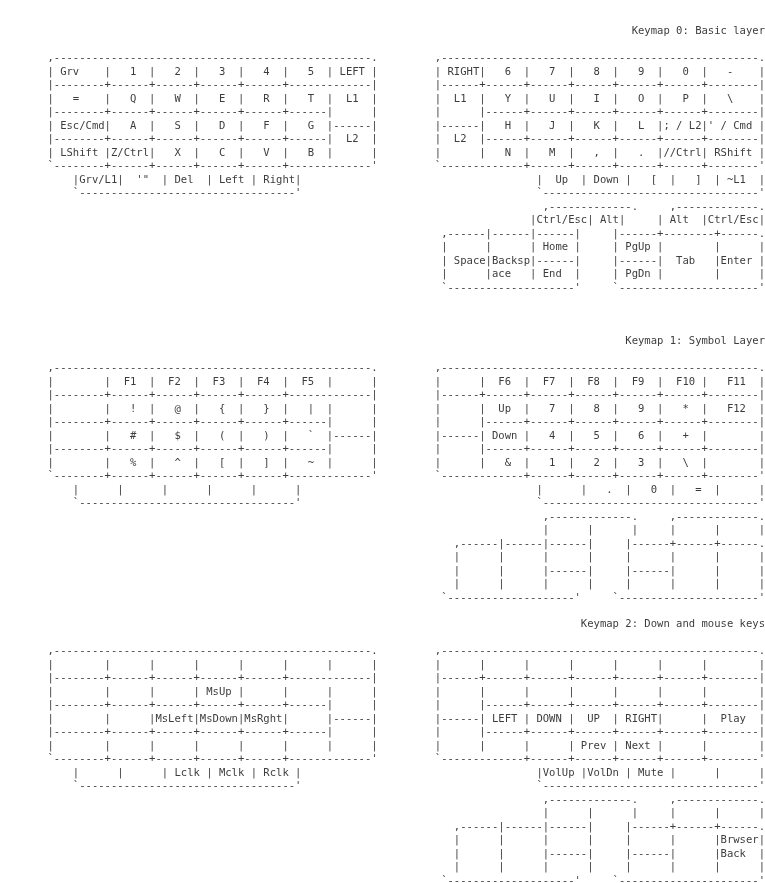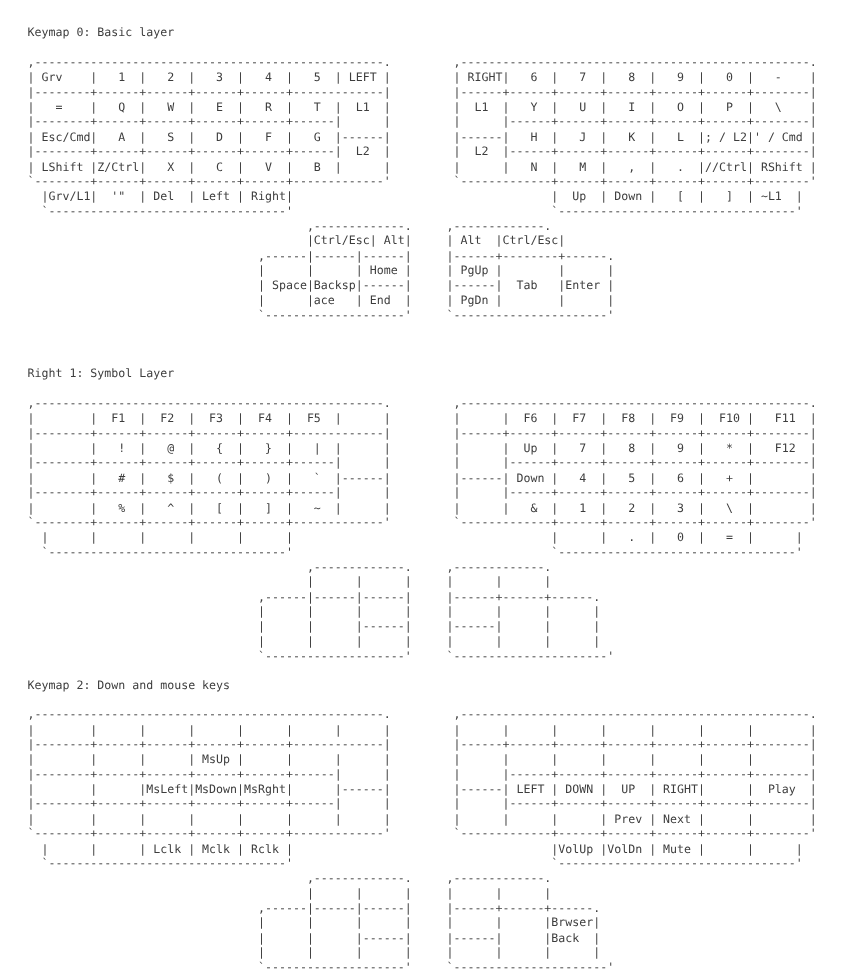--- a/index.html
+++ b/index.html
@@ -7,21 +7,21 @@
     padding: 0;
     background: #ffffff;
   }
   .doc {
     padding: 24px 0 20px 25px;
     font-family: "DejaVu Sans Mono", "Liberation Mono", monospace;
     font-size: 10.55px;
     line-height: 13.5px;
     color: #3d3d3d;
   }
-  .keymap-section { margin: 0; }
+  .keymap-section { margin: 0; text-align: right; }
   .keymap-section.gap-large { margin-bottom: 40px; }
   .keymap-section.gap-small { margin-bottom: 13px; }
   .keymap-title {
     white-space: pre;
     font-size: 10.55px;
     line-height: 13.5px;
     margin: 0;
   }
   .keymap-art {
     margin: 13.5px 0 0 0;
@@ -54,21 +54,21 @@
                                         ,-------------.     ,-------------.
                                         |Ctrl/Esc| Alt|     | Alt  |Ctrl/Esc|
                                  ,------|------|------|     |------+--------+------.
                                  |      |      | Home |     | PgUp |        |      |
                                  | Space|Backsp|------|     |------|  Tab   |Enter |
                                  |      |ace   | End  |     | PgDn |        |      |
                                  `--------------------'     `----------------------'</pre>
   </section>
 
   <section class="keymap-section gap-small">
-    <div class="keymap-title">Right 1: Symbol Layer</div>
+    <div class="keymap-title">Keymap 1: Symbol Layer</div>
     <pre class="keymap-art">,--------------------------------------------------.         ,--------------------------------------------------.
 |        |  F1  |  F2  |  F3  |  F4  |  F5  |      |         |      |  F6  |  F7  |  F8  |  F9  |  F10 |   F11  |
 |--------+------+------+------+------+-------------|         |------+------+------+------+------+------+--------|
 |        |   !  |   @  |   {  |   }  |   |  |      |         |      |  Up  |   7  |   8  |   9  |   *  |   F12  |
 |--------+------+------+------+------+------|      |         |      |------+------+------+------+------+--------|
 |        |   #  |   $  |   (  |   )  |   `  |------|         |------| Down |   4  |   5  |   6  |   +  |        |
 |--------+------+------+------+------+------|      |         |      |------+------+------+------+------+--------|
 |        |   %  |   ^  |   [  |   ]  |   ~  |      |         |      |   &amp;  |   1  |   2  |   3  |   \  |        |
 `--------+------+------+------+------+-------------'         `-------------+------+------+------+------+--------'
   |      |      |      |      |      |                                     |      |   .  |   0  |   =  |      |

